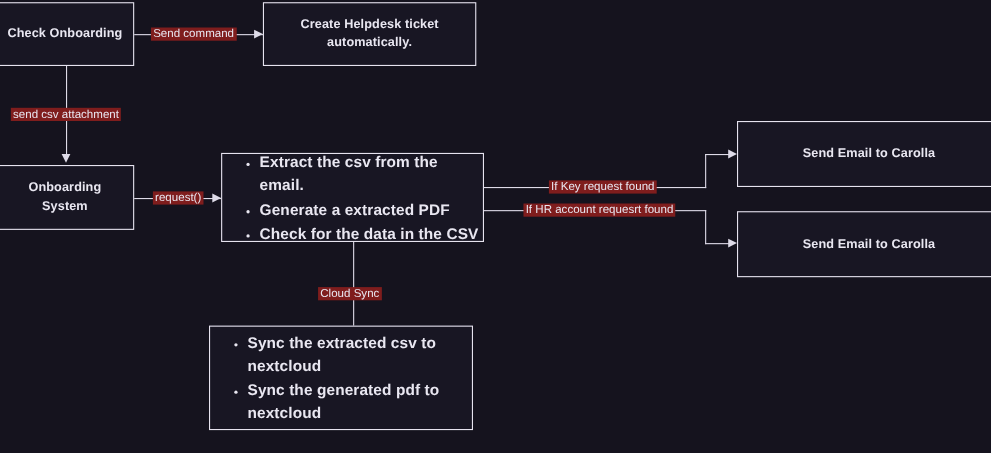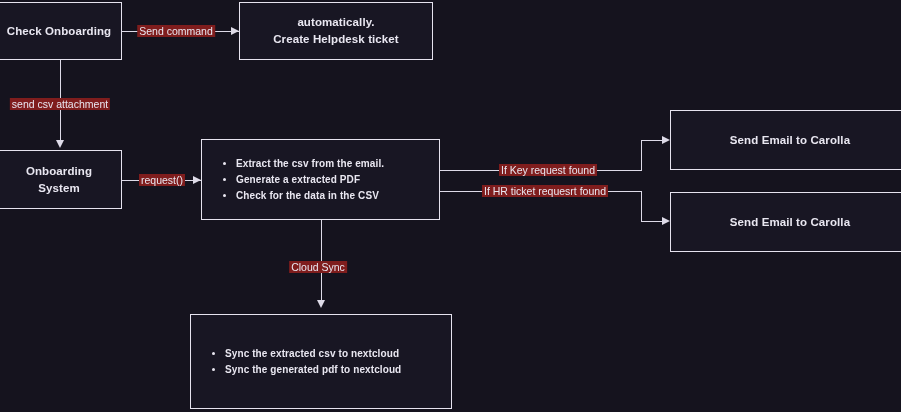--- a/index.html
+++ b/index.html
@@ -41,21 +41,21 @@
     text-align: left;
     font-weight: normal;
   }
   .node.listbox ul {
     margin: 0;
     padding: 0 0 0 34px;
     list-style: disc;
   }
   .node.listbox li {
     margin: 1px 0;
-    font-size: 10px;
+    font-size: 14px;
     font-weight: bold;
     color: #e9e7f1;
     line-height: 1.5;
   }
   .node.listbox li::marker { font-size: 10px; }
 
   
   .hline {
     position: absolute;
     height: 0;
@@ -100,22 +100,22 @@
 <div id="canvas">
 
   <div class="node" style="left:-4px; top:2px; width:126px; height:58px;">
     <div class="lines">
       <div>Check Onboarding</div>
     </div>
   </div>
 
   <div class="node" style="left:239px; top:2px; width:194px; height:58px;">
     <div class="lines">
+      <div>Create Helpdesk ticket</div>
       <div>automatically.</div>
-      <div>Create Helpdesk ticket</div>
     </div>
   </div>
 
   <div class="hline" style="left:122px; top:31px; width:118px;"></div>
   <div class="arrow-r" style="left:231px; top:26.5px;"></div>
   <div class="edge-label center" style="left:176px; top:25px;">Send command</div>
 
   <div class="vline" style="left:60px; top:60px; height:82px;"></div>
   <div class="arrow-d" style="left:55.5px; top:140px;"></div>
   <div class="edge-label center" style="left:60px; top:98px;">send csv attachment</div>
@@ -141,38 +141,38 @@
   <div class="hline" style="left:440px; top:170px; width:202px;"></div>
   <div class="vline" style="left:641px; top:140px; height:31px;"></div>
   <div class="hline" style="left:641px; top:140px; width:25px;"></div>
   <div class="arrow-r" style="left:662px; top:135.5px;"></div>
   <div class="edge-label center" style="left:548px; top:164px;">If Key request found</div>
 
   <div class="hline" style="left:440px; top:191px; width:202px;"></div>
   <div class="vline" style="left:641px; top:191px; height:31px;"></div>
   <div class="hline" style="left:641px; top:221px; width:25px;"></div>
   <div class="arrow-r" style="left:662px; top:216.5px;"></div>
-  <div class="edge-label center" style="left:545px; top:185px;">If HR ticket requesrt found</div>
+  <div class="edge-label center" style="left:545px; top:185px;">If HR account requesrt found</div>
 
   <div class="node" style="left:670px; top:110px; width:240px; height:60px;">
     <div class="lines">
       <div>Send Email to Carolla</div>
     </div>
   </div>
 
   <div class="node" style="left:670px; top:192px; width:240px; height:60px;">
     <div class="lines">
       <div>Send Email to Carolla</div>
     </div>
   </div>
 
   <div class="vline" style="left:321px; top:220px; height:82px;"></div>
   <div class="arrow-d" style="left:316.5px; top:300px;"></div>
   <div class="edge-label center" style="left:318px; top:261px;">Cloud Sync</div>
 
-  <div class="node listbox" style="left:190px; top:314px; width:262px; height:95px;">
+  <div class="node listbox" style="left:190px; top:296px; width:240px; height:95px;">
     <ul>
       <li>Sync the extracted csv to nextcloud</li>
       <li>Sync the generated pdf to nextcloud</li>
     </ul>
   </div>
 
 </div>
 
 </body></html>

